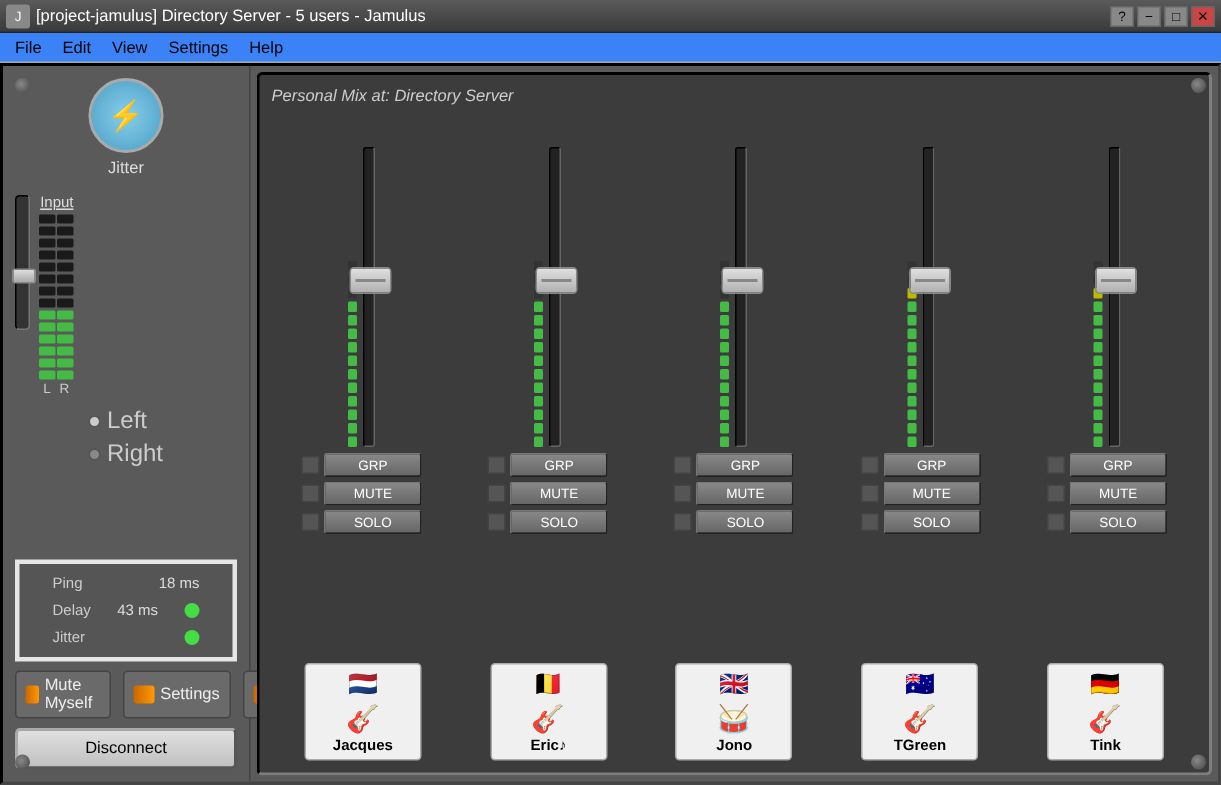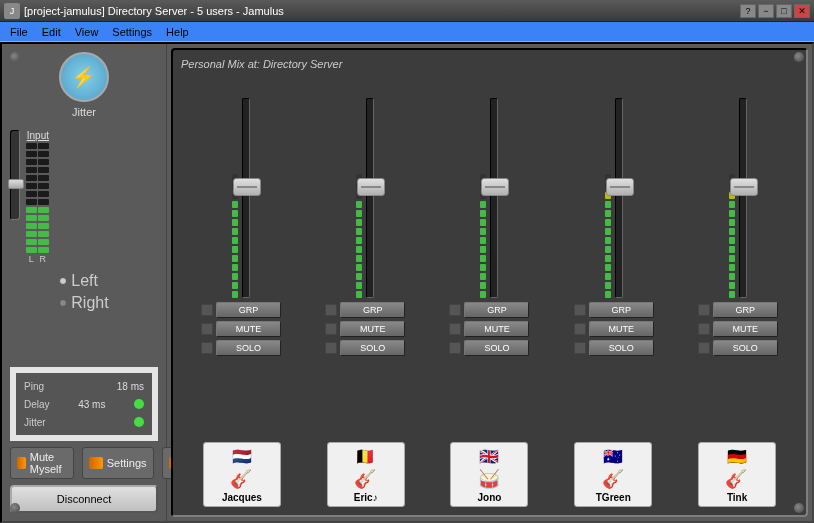--- a/index.html
+++ b/index.html
@@ -147,23 +147,23 @@
       position: absolute;
       left: -3px;
       top: 55%;
       cursor: pointer;
     }
 
     
     .stats-section {
       width: 100%;
       margin-top: auto;
-      border: 6px solid #e5e5e5;
+      border: 3px solid #e5e5e5;
       background: #555;
-      padding: 4px 8px;
+      padding: 4px 22px;
     }
     .stat-row {
       display: flex;
       justify-content: space-between;
       align-items: center;
       height: 18px;
     }
     .stat-label { color: #ccc; font-size: 10px; }
     .stat-value { color: #ddd; font-size: 10px; }
     .stat-indicator {

